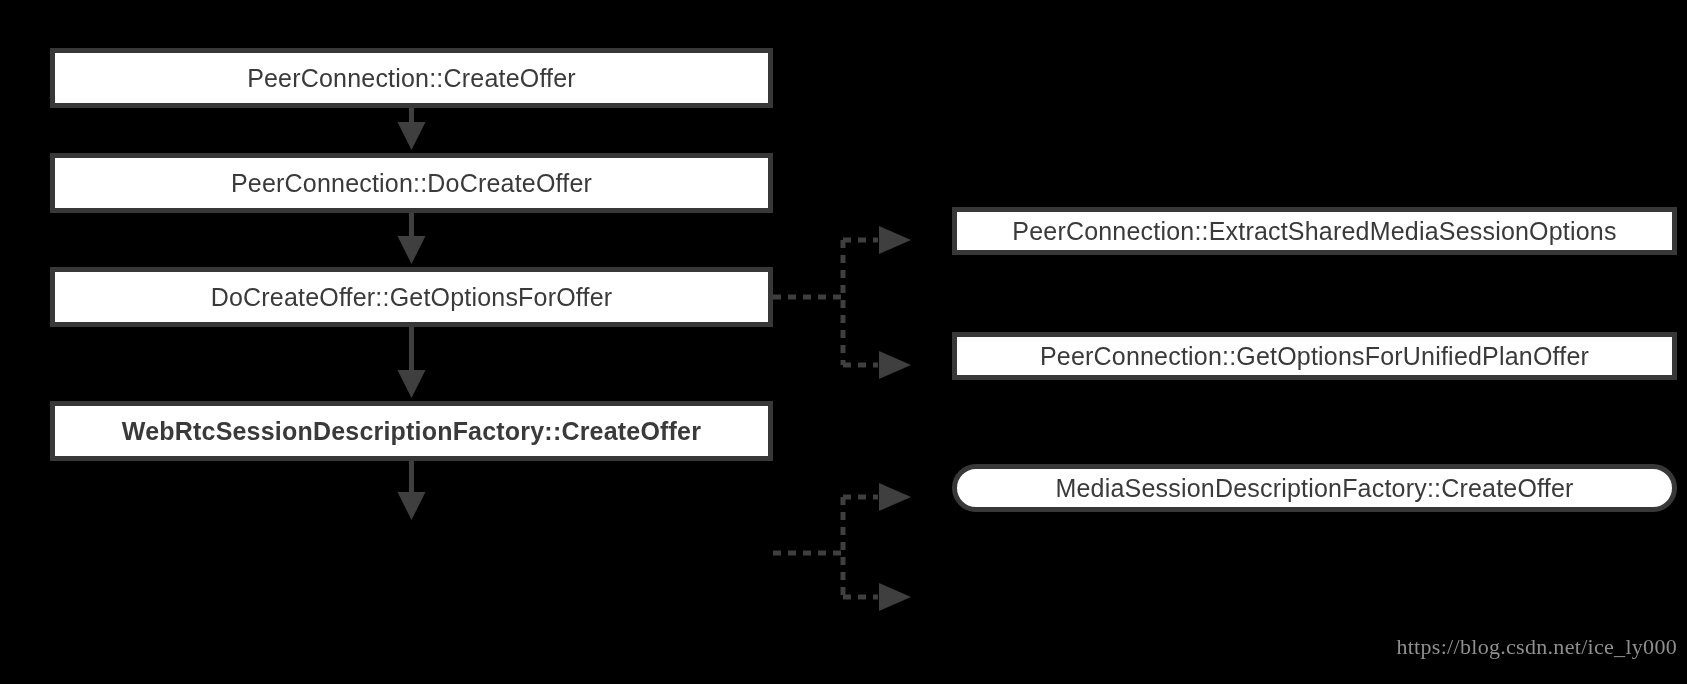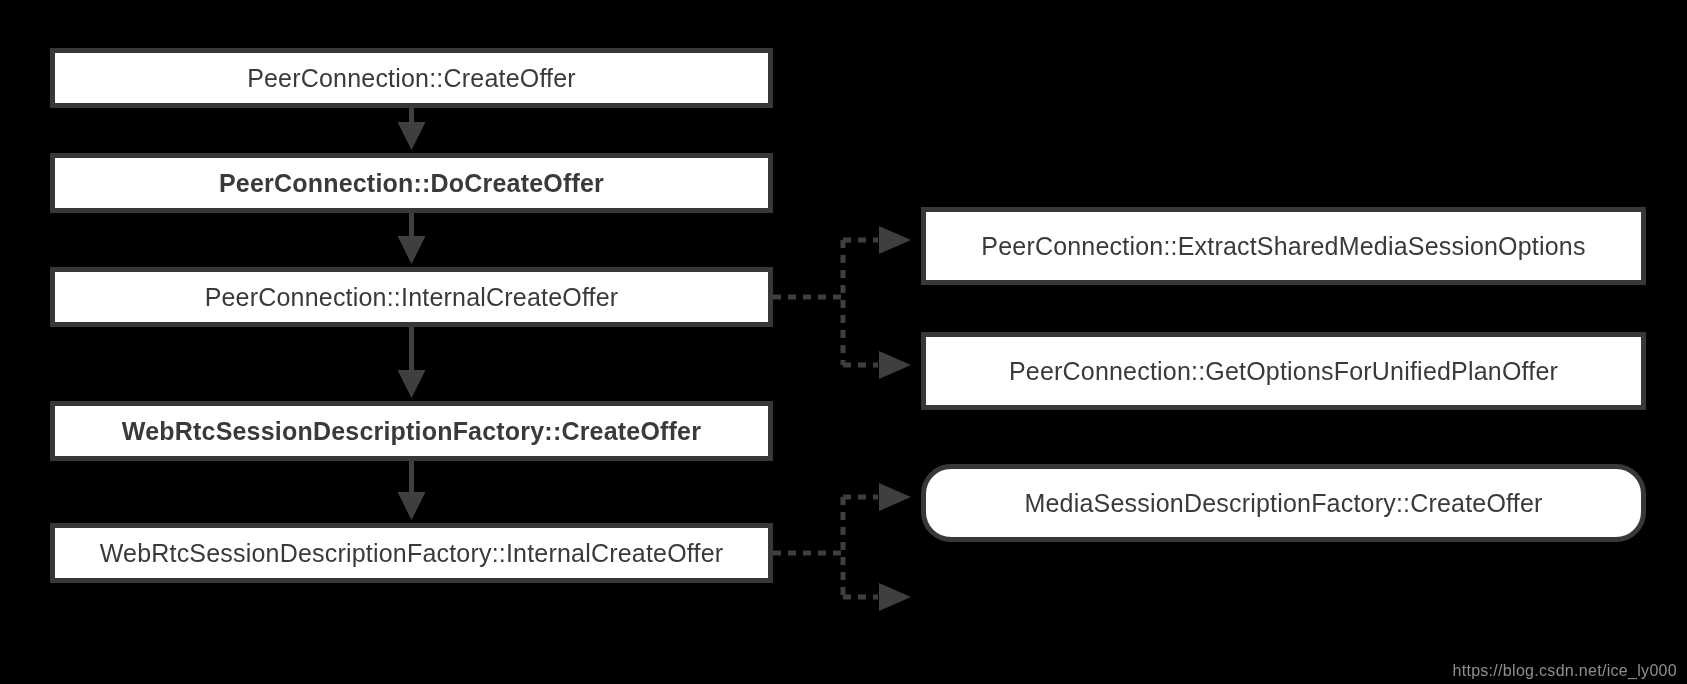--- a/index.html
+++ b/index.html
@@ -23,40 +23,41 @@
     box-sizing:border-box;
     background:var(--node-fill);
     border:5px solid var(--node-border);
     color:var(--node-text);
     display:flex;align-items:center;justify-content:center;
     font-size:25px;
     white-space:nowrap;
     letter-spacing:0.2px;
   }
   .main-node{left:50px;width:723px;height:60px;}
-  .side-node{left:921px;width:725px;height:78px;}
+  .side-node{left:952px;width:725px;height:48px;}
   #node-main-0{top:48px;}
-  #node-main-1{top:153px;font-weight:bold;}
+  #node-main-1{top:153px;}
   #node-main-2{top:267px;}
   #node-main-3{top:401px;font-weight:bold;}
   #node-main-4{top:523px;}
   #node-side-0{top:207px;}
   #node-side-1{top:332px;}
   #node-side-2{top:464px;border-radius:30px;}
   #node-side-3{top:564px;}
   .connector-layer{position:absolute;left:0;top:0;}
   .solid-line{stroke:var(--connector);stroke-width:5;}
   .dashed-line{stroke:var(--connector);stroke-width:5;stroke-dasharray:8 7;fill:none;}
   .arrow-head{fill:var(--connector);}
   .watermark{
     position:absolute;
-    right:10px;bottom:4px;
+    right:10px;bottom:24px;
     color:var(--watermark-text);
-    font-size:16px;
+    font-size:22px;
     letter-spacing:0.3px;
+    font-family:Liberation Serif, serif;
   }
 </style>
 </head>
 <body>
 
 <div class="stage">
 
   <svg class="connector-layer" width="1687" height="684" viewBox="0 0 1687 684">
 
     <g>
@@ -84,22 +85,21 @@
 
     <g>
       <path class="dashed-line" d="M773,553 L843,553 M843,497 L843,597 M843,497 L878,497 M843,597 L878,597"></path>
       <polygon class="arrow-head" points="911,497 879,483 879,511"></polygon>
       <polygon class="arrow-head" points="911,597 879,583 879,611"></polygon>
     </g>
   </svg>
 
   <div class="node main-node" id="node-main-0">PeerConnection::CreateOffer</div>
   <div class="node main-node" id="node-main-1">PeerConnection::DoCreateOffer</div>
-  <div class="node main-node" id="node-main-2">PeerConnection::InternalCreateOffer</div>
+  <div class="node main-node" id="node-main-2">DoCreateOffer::GetOptionsForOffer</div>
   <div class="node main-node" id="node-main-3">WebRtcSessionDescriptionFactory::CreateOffer</div>
-  <div class="node main-node" id="node-main-4">WebRtcSessionDescriptionFactory::InternalCreateOffer</div>
 
   <div class="node side-node" id="node-side-0">PeerConnection::ExtractSharedMediaSessionOptions</div>
   <div class="node side-node" id="node-side-1">PeerConnection::GetOptionsForUnifiedPlanOffer</div>
   <div class="node side-node" id="node-side-2">MediaSessionDescriptionFactory::CreateOffer</div>
 
   <div class="watermark">https://blog.csdn.net/ice_ly000</div>
 </div>
 
 </body></html>

